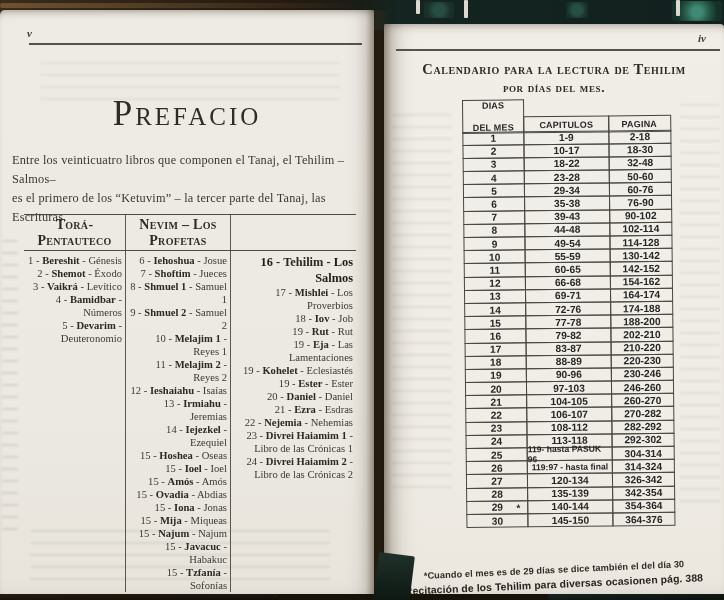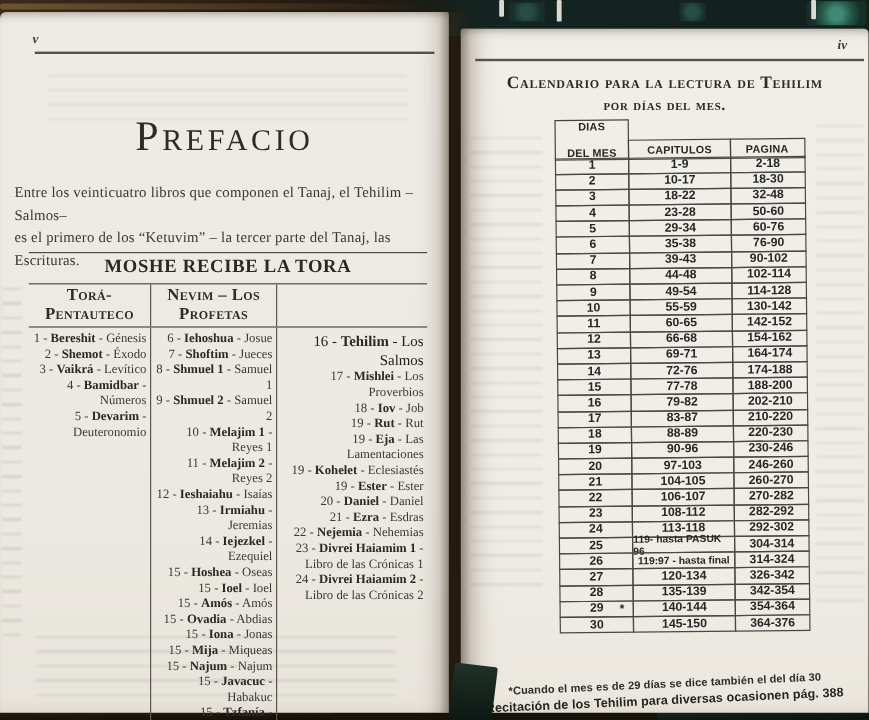--- a/index.html
+++ b/index.html
@@ -56,21 +56,21 @@
     font-weight: bold; font-size: 15.5px; letter-spacing: .6px; color: #2b2925; }
   .tora-head { display: flex; border-top: 1.6px solid #4e4b45; border-bottom: 1.4px solid #4e4b45; margin-top: 4px; }
   .tora-head .hc { font-variant: small-caps; font-weight: bold; font-size: 14px; letter-spacing: .3px;
     text-align: center; padding: 2px 0 1px; color: #2e2c28; }
   .tora-body { display: flex; min-height: 268px; }
   .tc { padding: 3px 3px 0 4px; }
   .tc1 { width: 101px; } .tc2 { width: 106px; border-left: 1px solid #5a564f; border-right: 1px solid #5a564f; }
   .tc3 { width: 125px; }
   .tb-item { font-size: 10.6px; line-height: 13px; padding-left: 13px; text-indent: -13px; color: #3a3834; text-align: right; }
   .tb-item b { color: #2b2925; }
-  .tb-item.big { font-size: 12.4px; line-height: 16px; font-weight: normal; color: #1f1d1a; padding-left: 10px; text-indent: -10px; }
+  .tb-item.big { font-size: 12.4px; line-height: 16px; font-weight: bold; color: #1f1d1a; padding-left: 10px; text-indent: -10px; }
 
   
   .pr-folio { left: 314px; top: 8px; }
   .pr-rule { position: absolute; left: 12px; top: 25px; width: 324px; height: 0; border-top: 2px solid #55524c; }
   .pr-title1 { position: absolute; left: 0; top: 37px; width: 340px; text-align: center;
     font-variant: small-caps; font-weight: bold; font-size: 14.5px; letter-spacing: .6px; color: #2c2a26; }
   .pr-title2 { position: absolute; left: 0; top: 56px; width: 340px; text-align: center;
     font-variant: small-caps; font-weight: bold; font-size: 13.5px; letter-spacing: .6px; color: #2c2a26; }
 
   .cal-table { position: absolute; left: 78px; top: 76px; width: 210px; height: 460px;
@@ -119,21 +119,20 @@
 
     <div class="folio pl-folio">v</div>
     <div class="pl-rule"></div>
     <div class="pl-title">Prefacio</div>
     <div class="pl-intro">
       <div>Entre los veinticuatro libros que componen el Tanaj, el Tehilim –Salmos–</div>
       <div>es el primero de los “Ketuvim” – la tercer parte del Tanaj, las Escrituras.</div>
     </div>
 
     <div class="tora-wrap">
-      <div class="tora-title">MOSHE RECIBE LA TORA</div>
       <div class="tora-head" id="tora-head">
           <div class="hc tc1">Torá- Pentauteco</div>
           <div class="hc tc2">Nevim – Los Profetas</div>
         </div>
       <div class="tora-body" id="tora-body">
           <div class="tc tc1">
             <div class="tb-item">1 - <b>Bereshit</b> - Génesis</div>
             <div class="tb-item">2 - <b>Shemot</b> - Éxodo</div>
             <div class="tb-item">3 - <b>Vaikrá</b> - Levítico</div>
             <div class="tb-item">4 - <b>Bamidbar</b> - Números</div>

